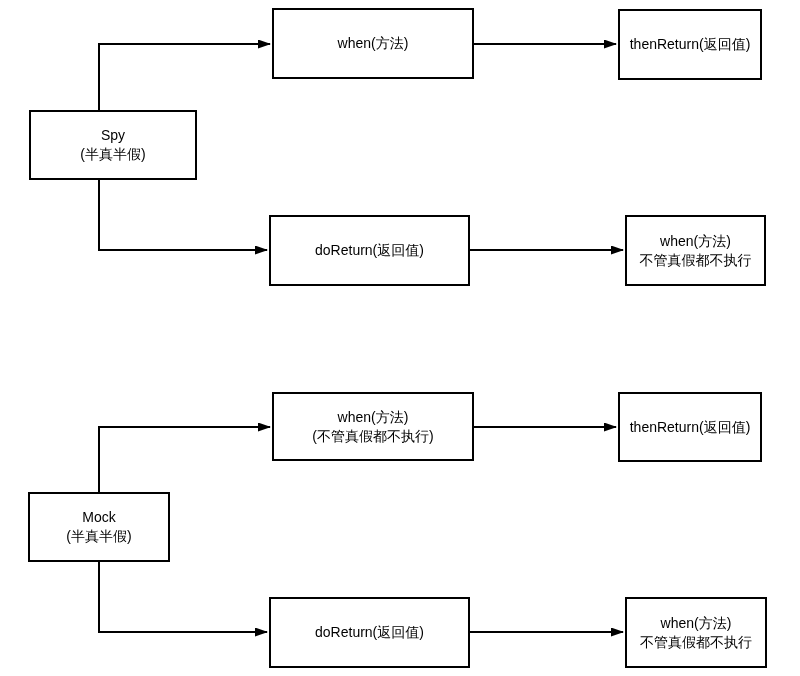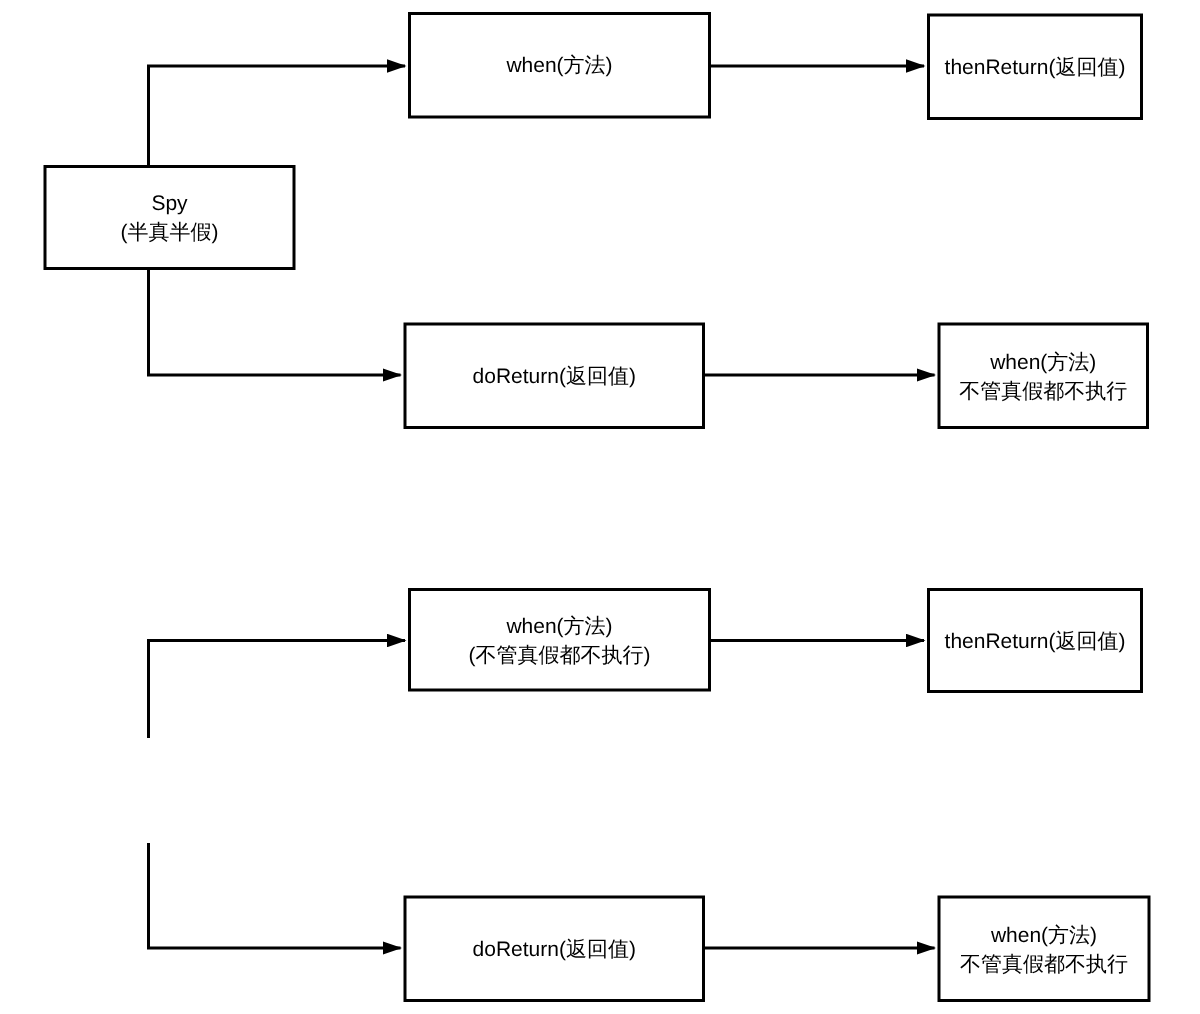--- a/index.html
+++ b/index.html
@@ -87,20 +87,24 @@
 
   <div class="node n-spy-doreturn">
     <div>doReturn(返回值)</div>
   </div>
 
   <div class="node n-spy-noexec">
     <div>when(方法)</div>
     <div>不管真假都不执行</div>
   </div>
 
+  <div class="node n-mock">
+    <div>Mock</div>
+    <div>(半真半假)</div>
+  </div>
 
   <div class="node n-mock-when">
     <div>when(方法)</div>
     <div>(不管真假都不执行)</div>
   </div>
 
   <div class="node n-mock-thenreturn">
     <div>thenReturn(返回值)</div>
   </div>
 

